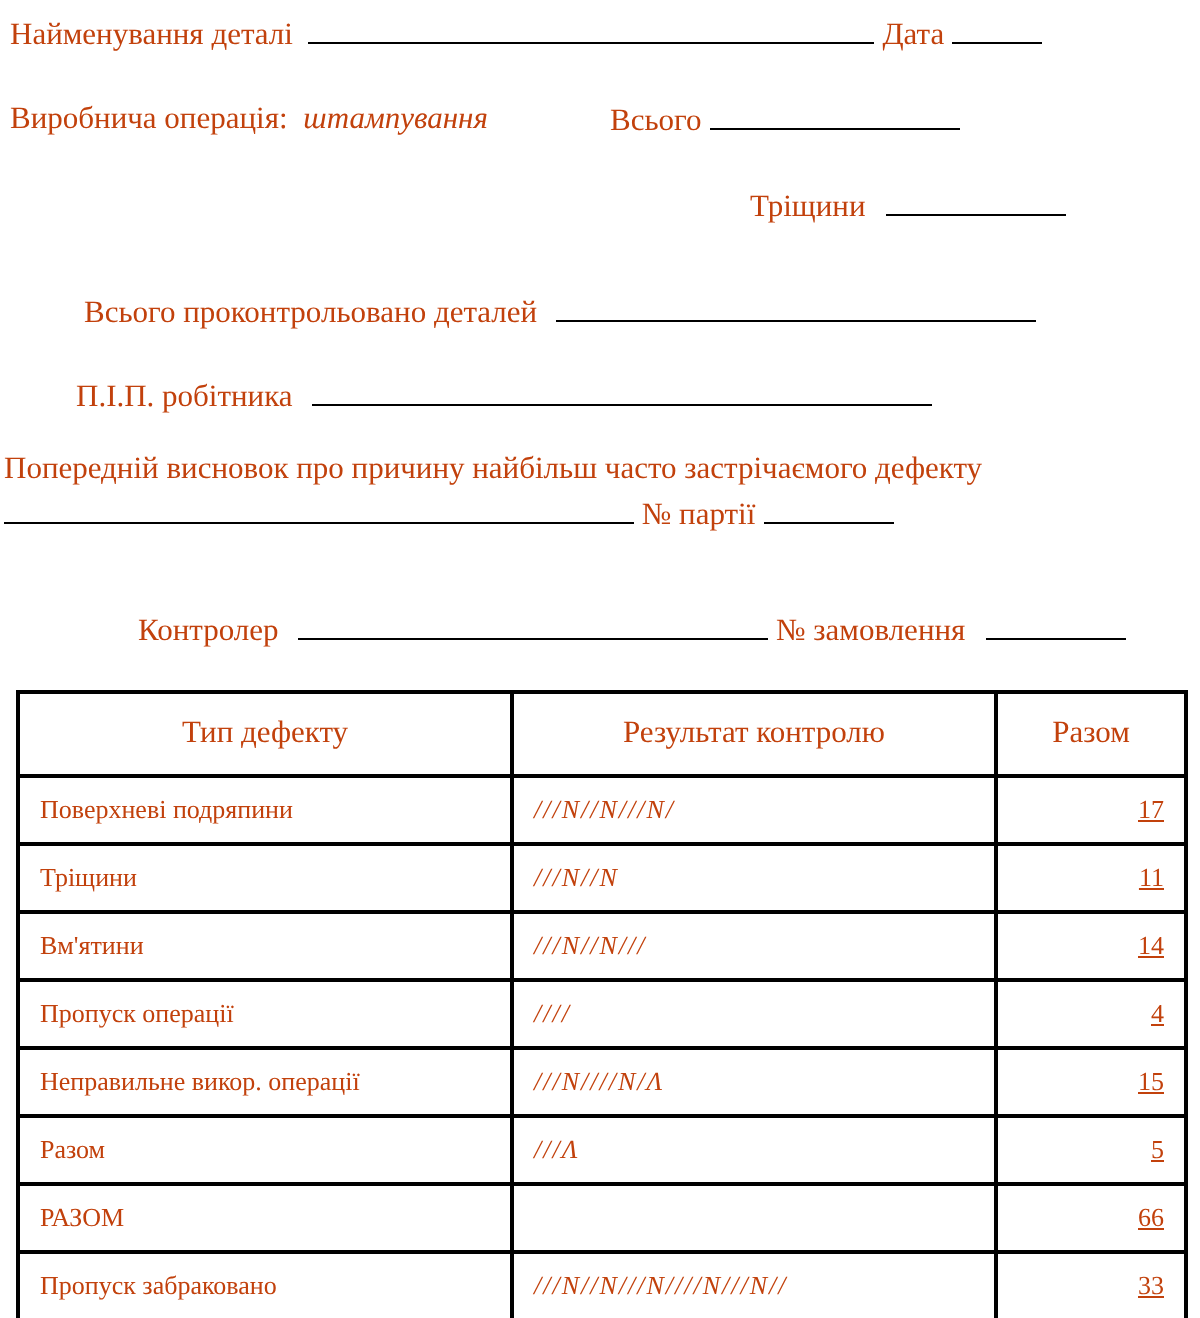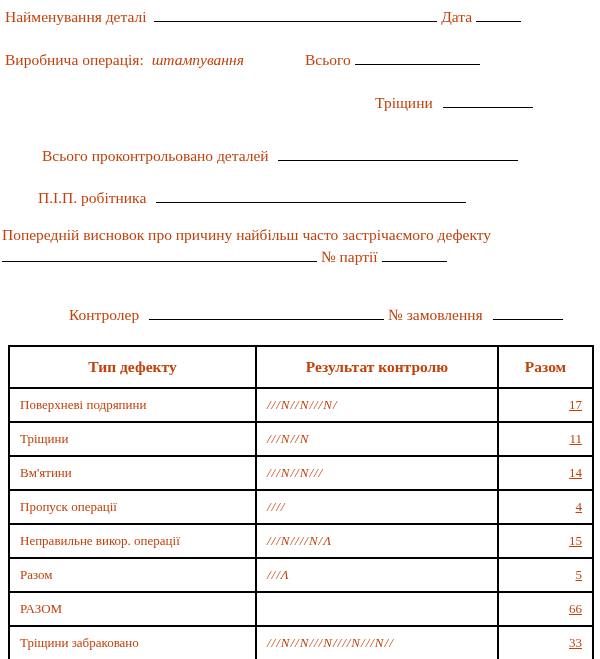--- a/index.html
+++ b/index.html
@@ -19,21 +19,21 @@
   .w235{width:235px} .w70{width:70px}
   .gap6{margin-left:6px} .gap4{margin-left:4px}
 
   table#defects {
     position:absolute; left:8px; top:345px; width:584px;
     border-collapse:collapse; table-layout:fixed;
   }
   #defects th, #defects td {
     border:2px solid #000; padding:0 10px; overflow:hidden;
   }
-  #defects th { height:40px; font-weight:bold; text-align:center; font-size:15.5px; }
+  #defects th { height:40px; font-weight:normal; text-align:center; font-size:15.5px; }
   #defects td { height:32px; font-size:13px; }
   td.tally { font-style:italic; letter-spacing:1px; font-size:15px;border-radius:11px; }
   td.total { text-align:right;text-decoration:underline; }
   td.thick-left { border-left:3px solid #000; }
 </style>
 </head>
 <body>
 
 <div id="page">
 
@@ -128,20 +128,20 @@
         <td>Разом</td>
         <td class="tally">///Λ</td>
         <td class="total">5</td>
       </tr>
       <tr>
         <td>РАЗОМ</td>
         <td class="tally"></td>
         <td class="total">66</td>
       </tr>
       <tr>
-        <td>Тріщини забраковано</td>
+        <td>Пропуск забраковано</td>
         <td class="tally">///N//N///N////N///N//</td>
         <td class="total thick-left">33</td>
       </tr>
     </tbody>
   </table>
 
 </div>
 
 </body></html>

